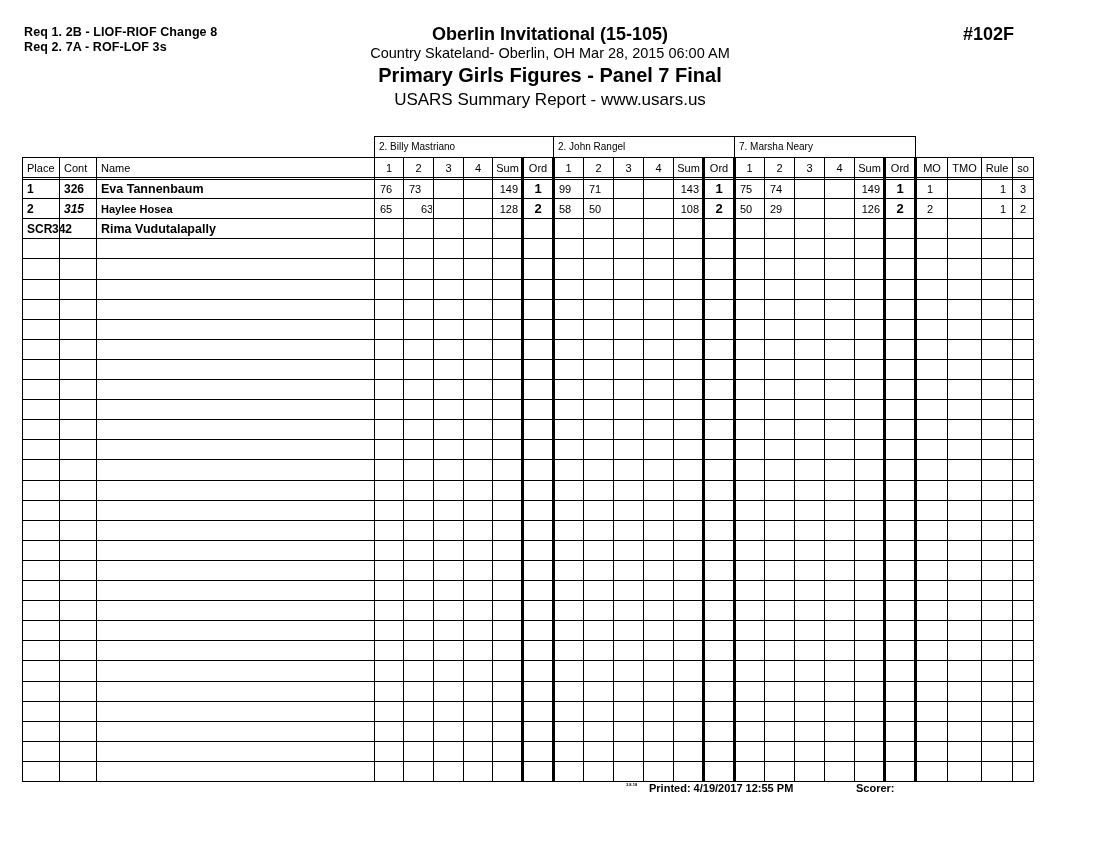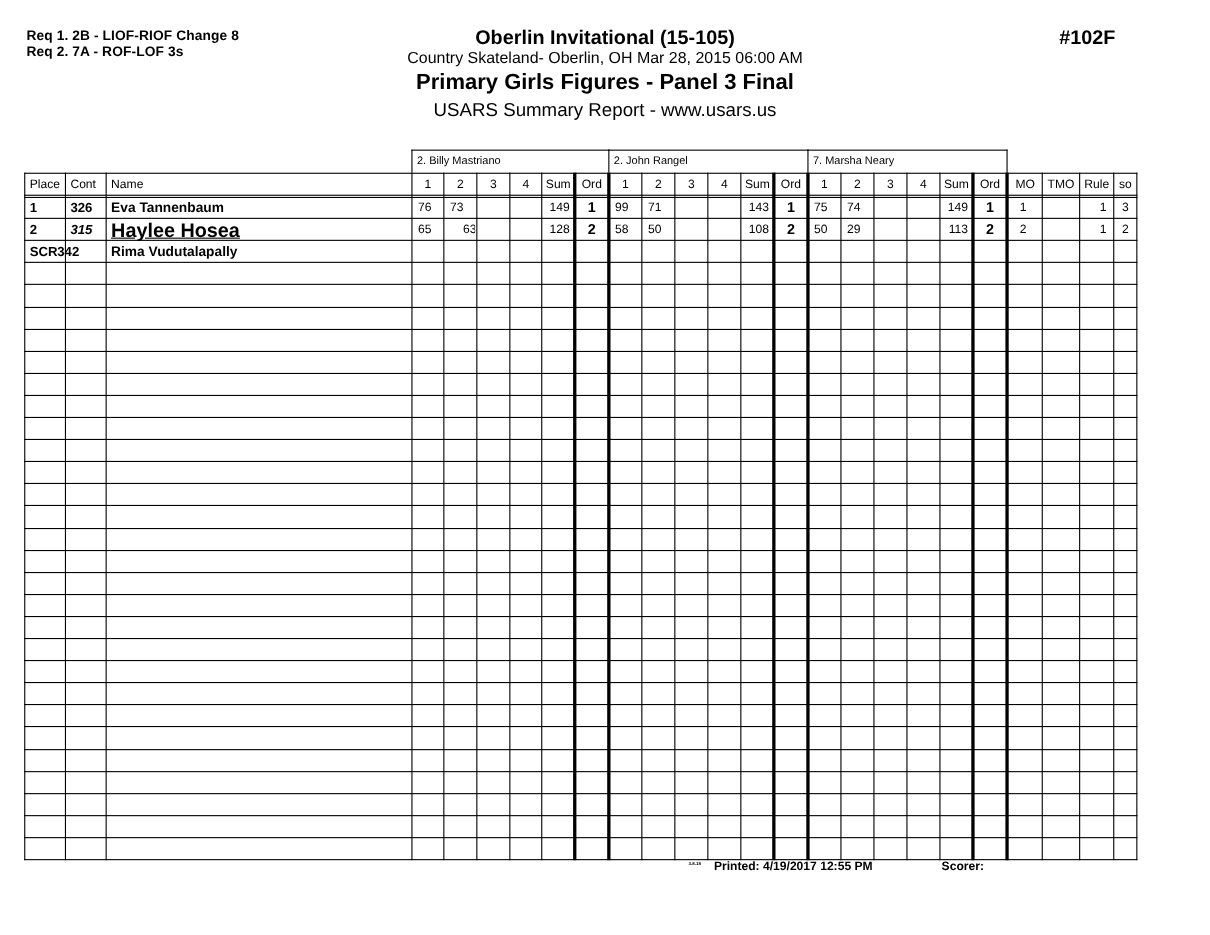--- a/index.html
+++ b/index.html
@@ -19,21 +19,21 @@
   .footer { position:absolute; top:782px; font-size:11px; font-weight:bold; }
   .ver { position:absolute; left:626px; top:782px; font-size:4px; font-weight:bold; }
 </style>
 </head>
 <body>
 
 <div class="req" style="top:25px;">Req  1.  2B - LIOF-RIOF Change 8</div>
 <div class="req" style="top:40px;">Req  2.  7A - ROF-LOF 3s</div>
 <div class="center t1">Oberlin Invitational (15-105)</div>
 <div class="center t2">Country Skateland- Oberlin, OH  Mar 28, 2015  06:00 AM</div>
-<div class="center t3">Primary Girls Figures - Panel 3 Final</div>
+<div class="center t3">Primary Girls Figures - Panel 7 Final</div>
 <div class="center t4">USARS Summary Report - www.usars.us</div>
 <div class="evnum">#102F</div>
 
 <div id="grid" class="grid">
     <div class="hline" style="left: 374px; top: 136px; width: 180px; height: 1px;"></div>
     <div class="vline" style="left: 374px; top: 136px; width: 1px; height: 21px;"></div>
     <div class="cell" style="left: 375px; top: 137px; width: 177px; height: 20px; text-align: left; padding-left: 4px; font-size: 10px;">2.  Billy Mastriano</div>
     <div class="hline" style="left: 553px; top: 136px; width: 182px; height: 1px;"></div>
     <div class="vline" style="left: 553px; top: 136px; width: 1px; height: 21px;"></div>
     <div class="cell" style="left: 554px; top: 137px; width: 179px; height: 20px; text-align: left; padding-left: 4px; font-size: 10px;">2.  John Rangel</div>
@@ -146,38 +146,38 @@
     <div class="cell" style="left: 796px; top: 179px; width: 27px; height: 20px; text-align: left; padding-left: 4px; font-size: 11px;"></div>
     <div class="cell" style="left: 826px; top: 179px; width: 27px; height: 20px; text-align: left; padding-left: 4px; font-size: 11px;"></div>
     <div class="cell" style="left: 856px; top: 179px; width: 27px; height: 20px; text-align: right; padding-right: 3px; font-size: 11px;">149</div>
     <div class="cell" style="left: 886px; top: 179px; width: 28px; height: 20px; text-align: center; font-weight: bold; font-size: 13px;">1</div>
     <div class="cell" style="left: 917px; top: 179px; width: 30px; height: 20px; text-align: left; padding-left: 10px; font-size: 11px;">1</div>
     <div class="cell" style="left: 948px; top: 179px; width: 33px; height: 20px; text-align: center; font-size: 11px;"></div>
     <div class="cell" style="left: 982px; top: 179px; width: 30px; height: 20px; text-align: right; padding-right: 6px; font-size: 11px;">1</div>
     <div class="cell" style="left: 1013px; top: 179px; width: 20px; height: 20px; text-align: center; font-size: 11px;">3</div>
     <div class="cell" style="left: 23px; top: 199px; width: 36px; height: 20px; text-align: left; padding-left: 4px; font-weight: bold; font-size: 12px;">2</div>
     <div class="cell" style="left: 60px; top: 199px; width: 36px; height: 20px; text-align: left; padding-left: 4px; font-weight: bold; font-size: 12px; font-style: italic;">315</div>
-    <div class="cell" style="left: 97px; top: 199px; width: 277px; height: 20px; text-align: left; padding-left: 4px; font-weight: bold; font-size: 18px; text-decoration: underline;">Haylee Hosea</div>
+    <div class="cell" style="left: 97px; top: 199px; width: 277px; height: 20px; text-align: left; padding-left: 4px; font-weight: bold; font-size: 11px;">Haylee Hosea</div>
     <div class="cell" style="left: 376px; top: 199px; width: 26px; height: 20px; text-align: left; padding-left: 4px; font-size: 11px;">65</div>
     <div class="cell" style="left: 405px; top: 199px; width: 27px; height: 20px; text-align: left; padding-left: 16px; font-size: 11px;">63</div>
     <div class="cell" style="left: 435px; top: 199px; width: 27px; height: 20px; text-align: left; padding-left: 4px; font-size: 11px;"></div>
     <div class="cell" style="left: 465px; top: 199px; width: 26px; height: 20px; text-align: left; padding-left: 4px; font-size: 11px;"></div>
     <div class="cell" style="left: 494px; top: 199px; width: 27px; height: 20px; text-align: right; padding-right: 3px; font-size: 11px;">128</div>
     <div class="cell" style="left: 524px; top: 199px; width: 28px; height: 20px; text-align: center; font-weight: bold; font-size: 13px;">2</div>
     <div class="cell" style="left: 555px; top: 199px; width: 27px; height: 20px; text-align: left; padding-left: 4px; font-size: 11px;">58</div>
     <div class="cell" style="left: 585px; top: 199px; width: 27px; height: 20px; text-align: left; padding-left: 4px; font-size: 11px;">50</div>
     <div class="cell" style="left: 615px; top: 199px; width: 27px; height: 20px; text-align: left; padding-left: 4px; font-size: 11px;"></div>
     <div class="cell" style="left: 645px; top: 199px; width: 27px; height: 20px; text-align: left; padding-left: 4px; font-size: 11px;"></div>
     <div class="cell" style="left: 675px; top: 199px; width: 27px; height: 20px; text-align: right; padding-right: 3px; font-size: 11px;">108</div>
     <div class="cell" style="left: 705px; top: 199px; width: 28px; height: 20px; text-align: center; font-weight: bold; font-size: 13px;">2</div>
     <div class="cell" style="left: 736px; top: 199px; width: 27px; height: 20px; text-align: left; padding-left: 4px; font-size: 11px;">50</div>
     <div class="cell" style="left: 766px; top: 199px; width: 27px; height: 20px; text-align: left; padding-left: 4px; font-size: 11px;">29</div>
     <div class="cell" style="left: 796px; top: 199px; width: 27px; height: 20px; text-align: left; padding-left: 4px; font-size: 11px;"></div>
     <div class="cell" style="left: 826px; top: 199px; width: 27px; height: 20px; text-align: left; padding-left: 4px; font-size: 11px;"></div>
-    <div class="cell" style="left: 856px; top: 199px; width: 27px; height: 20px; text-align: right; padding-right: 3px; font-size: 11px;">113</div>
+    <div class="cell" style="left: 856px; top: 199px; width: 27px; height: 20px; text-align: right; padding-right: 3px; font-size: 11px;">126</div>
     <div class="cell" style="left: 886px; top: 199px; width: 28px; height: 20px; text-align: center; font-weight: bold; font-size: 13px;">2</div>
     <div class="cell" style="left: 917px; top: 199px; width: 30px; height: 20px; text-align: left; padding-left: 10px; font-size: 11px;">2</div>
     <div class="cell" style="left: 948px; top: 199px; width: 33px; height: 20px; text-align: center; font-size: 11px;"></div>
     <div class="cell" style="left: 982px; top: 199px; width: 30px; height: 20px; text-align: right; padding-right: 6px; font-size: 11px;">1</div>
     <div class="cell" style="left: 1013px; top: 199px; width: 20px; height: 20px; text-align: center; font-size: 11px;">2</div>
     <div class="cell" style="left: 23px; top: 219px; width: 36px; height: 20px; text-align: left; padding-left: 4px; font-weight: bold; font-size: 12px;">SCR</div>
     <div class="cell" style="left: 48px; top: 219px; width: 36px; height: 20px; text-align: left; padding-left: 4px; font-weight: bold; font-size: 12px;">342</div>
     <div class="cell" style="left: 97px; top: 219px; width: 277px; height: 20px; text-align: left; padding-left: 4px; font-weight: bold; font-size: 12.5px;">Rima Vudutalapally</div>
     <div class="cell" style="left: 376px; top: 219px; width: 26px; height: 20px; text-align: left; padding-left: 4px; font-size: 11px;"></div>
     <div class="cell" style="left: 405px; top: 219px; width: 27px; height: 20px; text-align: left; padding-left: 4px; font-size: 11px;"></div>

